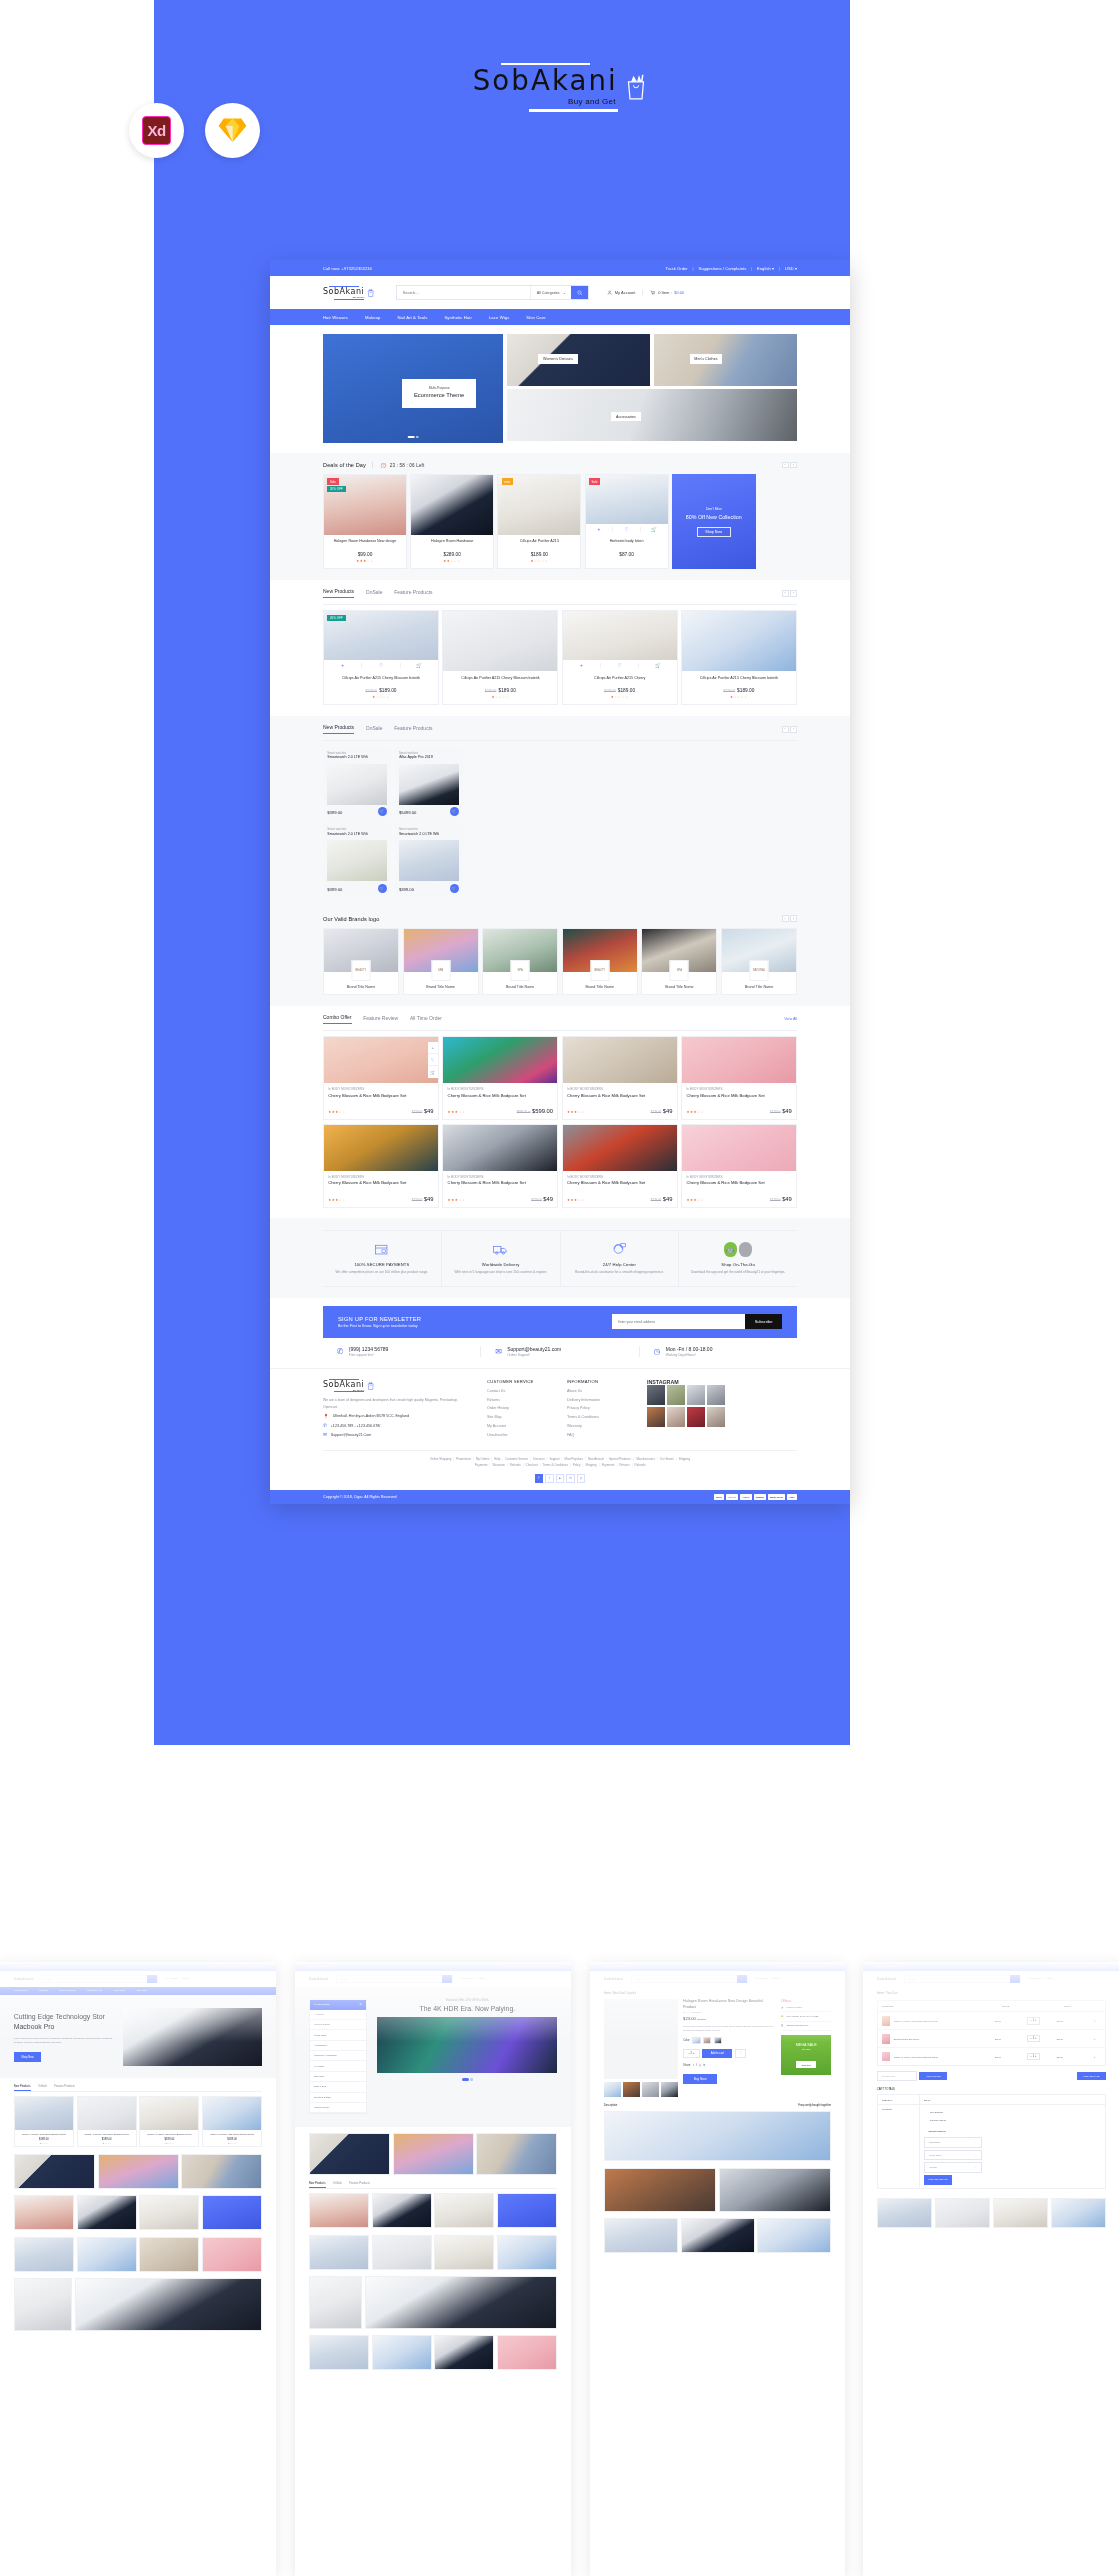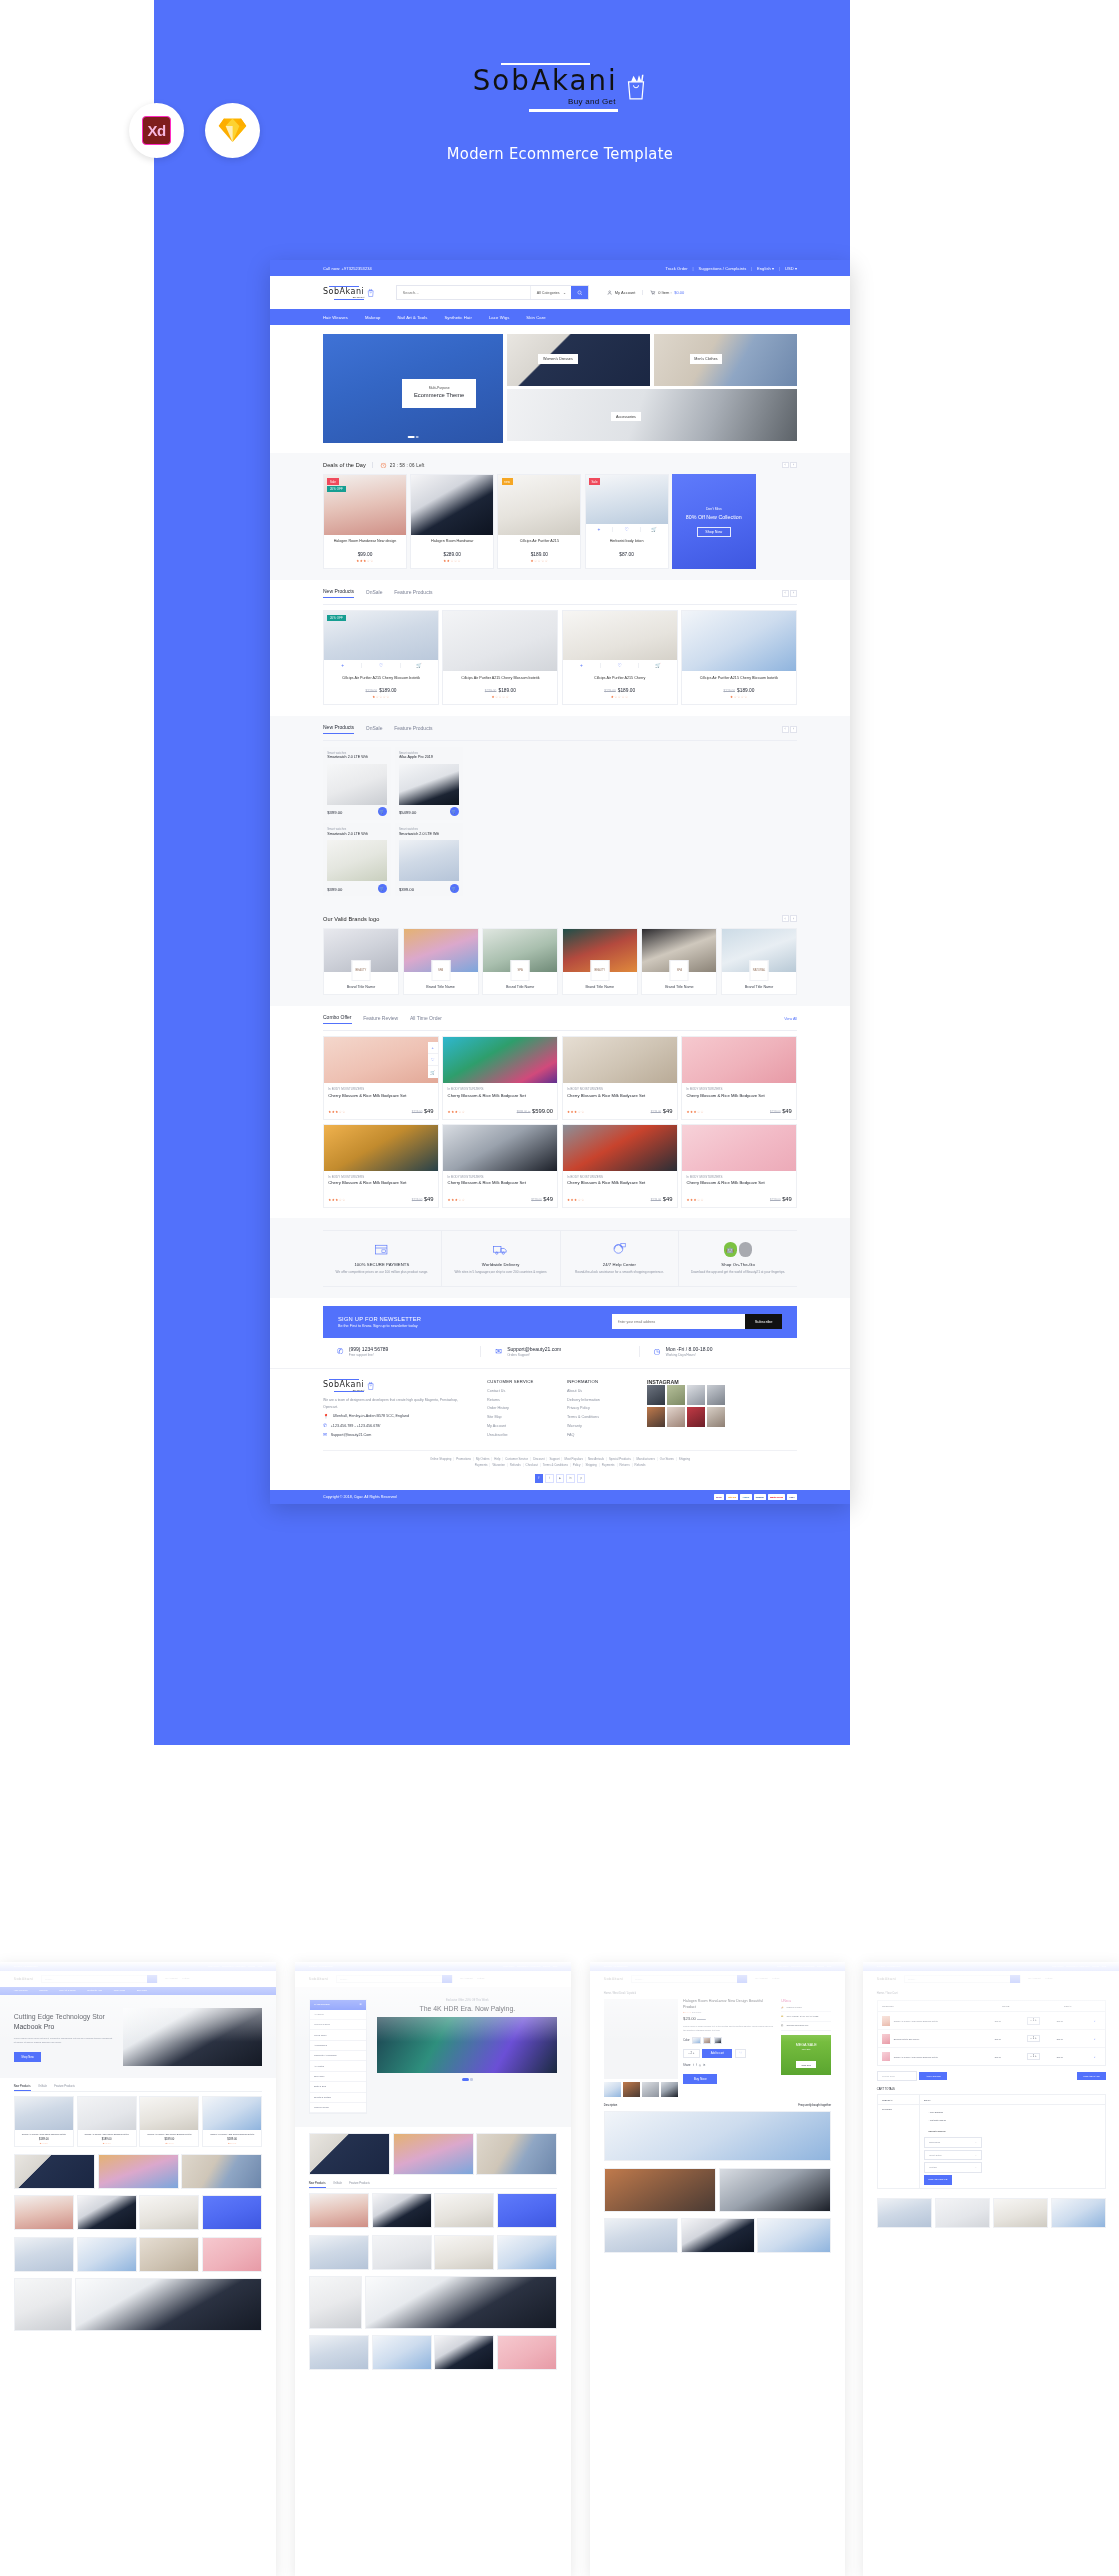--- a/index.html
+++ b/index.html
@@ -478,21 +478,20 @@
       <svg class="bag-icon" viewBox="0 0 44 54">
         <path d="M7 17 h30 l-3 34 h-24 z" fill="none" stroke="#fff" stroke-width="2.4"></path>
         <path d="M15 17 v-5 a3 3 0 0 1 14 0 v5" fill="none" stroke="#fff" stroke-width="0"></path>
         <path d="M17 24 a5 5 0 0 0 10 0" fill="none" stroke="#fff" stroke-width="2"></path>
         <path d="M12 17 l5 -12 l7 12 z" fill="#fff"></path>
         <path d="M24 17 l4 -13 l5 13 z" fill="#fff"></path>
         <path d="M34 3 l3 0 l-2 14 l-3 0 z" fill="#fff"></path>
       </svg>
     </div>
   </div>
-  <div id="tagline">Modern Ecommerce Template</div>
 </div>
 
 <div id="site-mockup">
 
   <div class="topbar">
     <div class="topbar-left">Call now: +973252353234</div>
     <div class="topbar-right">
       <span>Track Order</span>
       <span class="sep">|</span>
       <span>Suggestions / Complaints</span>

